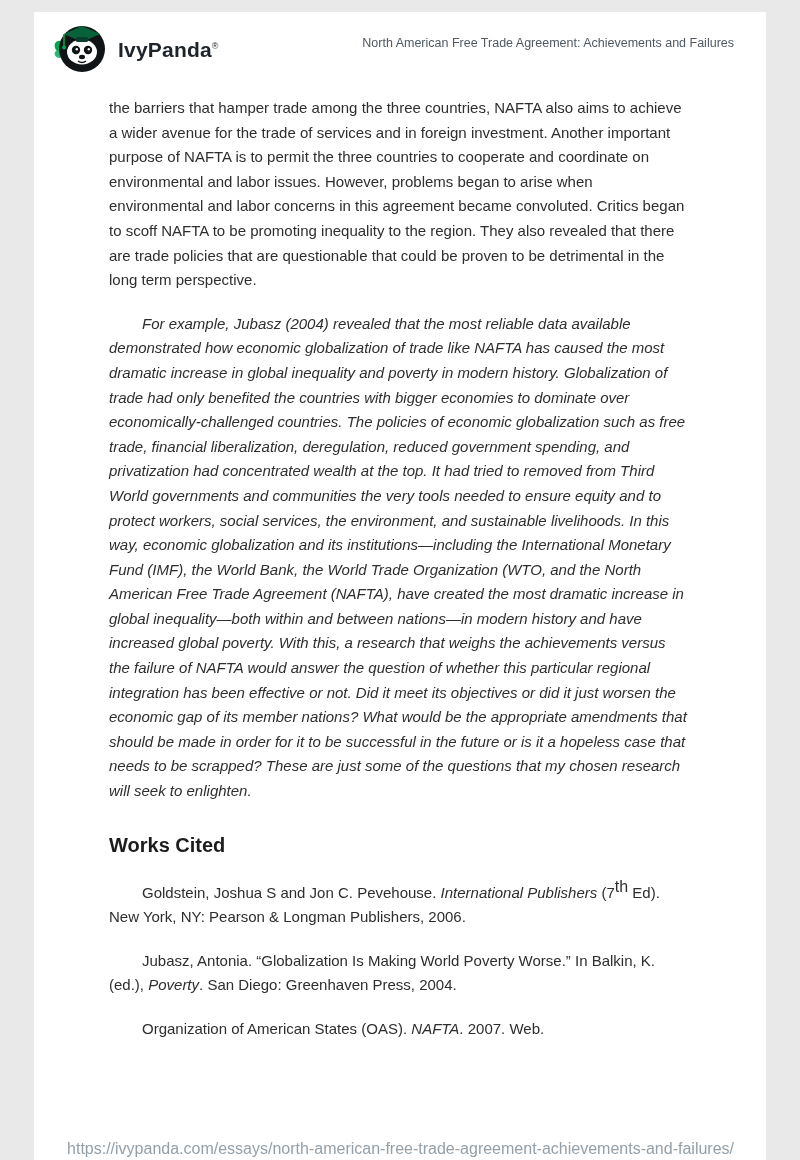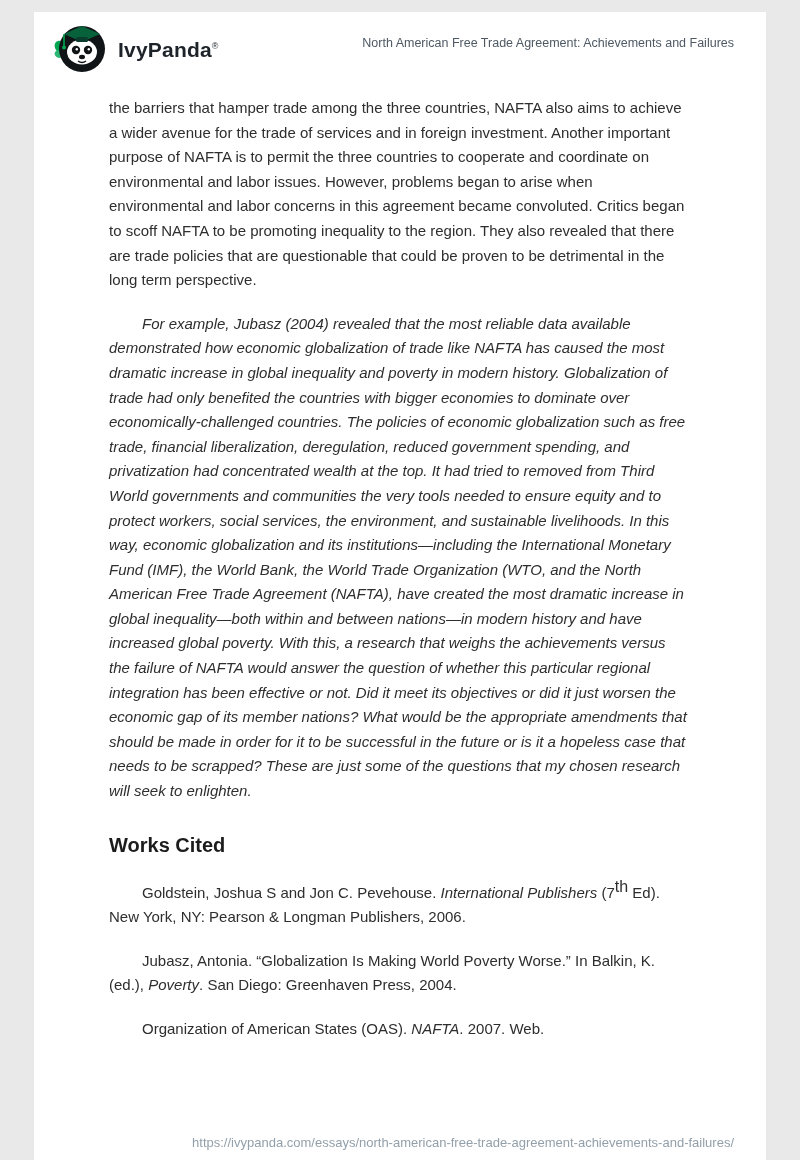--- a/index.html
+++ b/index.html
@@ -34,22 +34,22 @@
     font-size:20px; font-weight:bold; color:#1c1c1c; margin:30px 0 24px 0;
   }
   .citation {
     font-size:15px; line-height:24.6px; color:#2e2e2e; margin-bottom:19px;
     text-indent:33px;
   }
   .citation .ital { font-style:italic; }
   .citation sup { font-size:16px; line-height:0;text-align:center; }
   
   .footer {
-    position:absolute; bottom:22px; right:32px;
-    font-size:13px; color:#93a0aa; text-decoration:none;
+    position:absolute; bottom:14px; right:32px;
+    font-size:16px; color:#93a0aa; text-decoration:none;
   }
 </style>
 </head>
 <body>
 
 <div class="page">
 
   <div class="header">
     <div class="brand-block">
       <svg class="logo-svg" width="54" height="52" viewBox="0 0 54 52">

